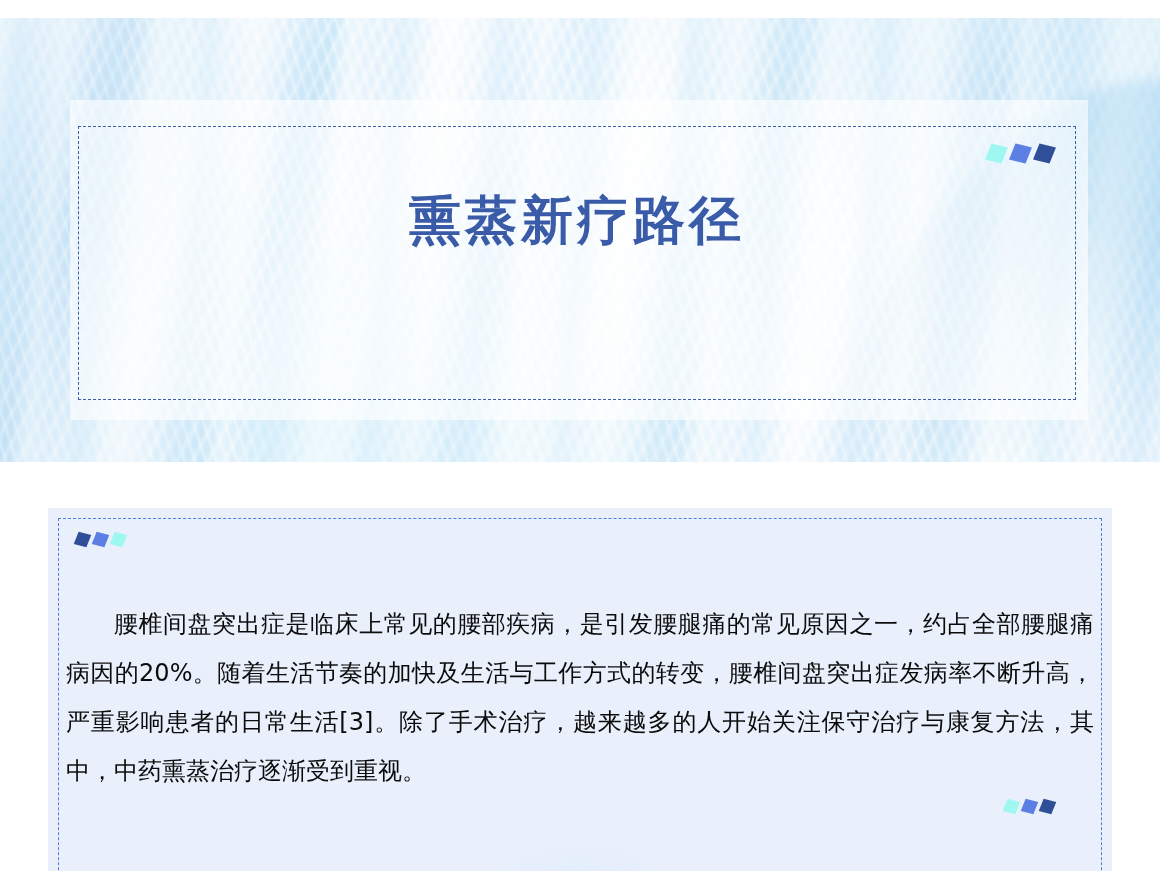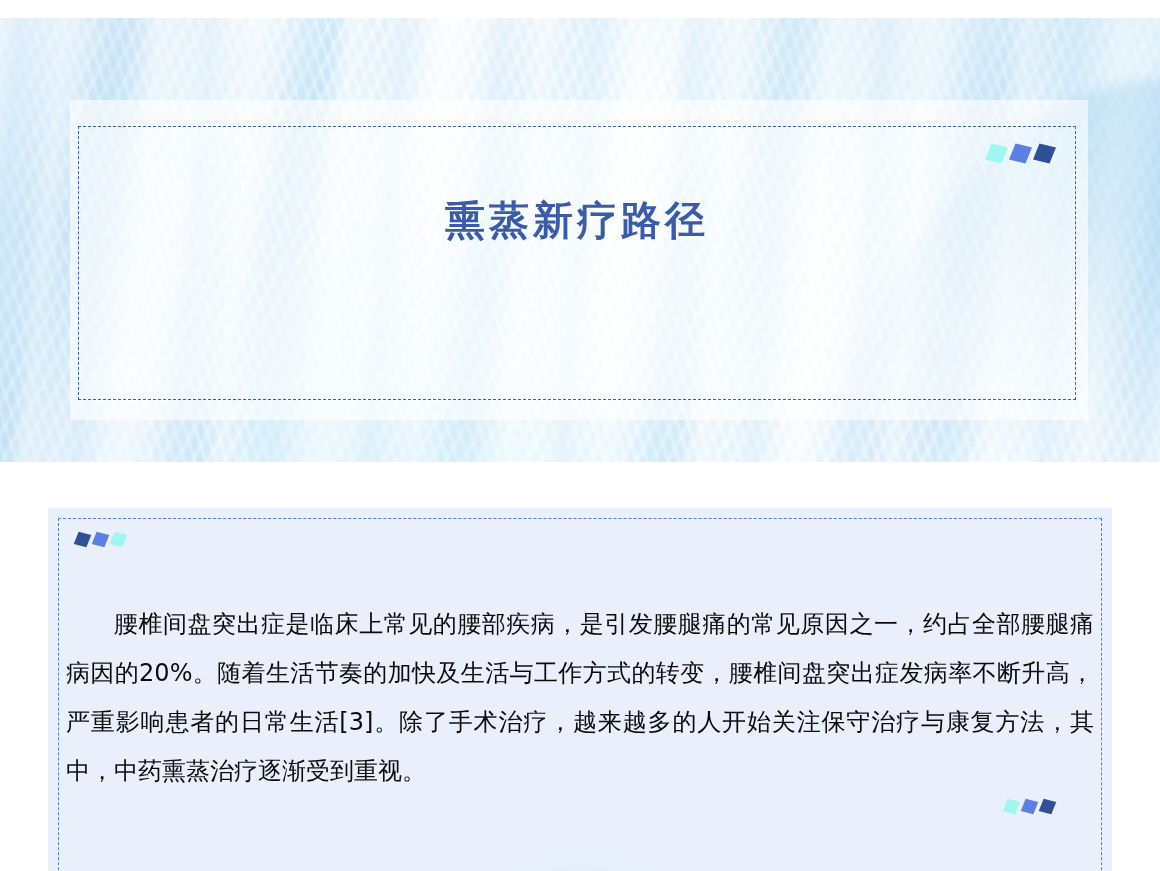--- a/index.html
+++ b/index.html
@@ -141,21 +141,21 @@
   .title-block {
     position: absolute;
     left: 0;
     right: 0;
     top: 56px;
     text-align: center;
   }
   .title-line {
     font-family: "DejaVu Sans", "Liberation Sans", sans-serif;
     font-weight: 700;
-    font-size: 40px;
+    font-size: 52px;
     line-height: 74px;
     letter-spacing: 4px;
     color: #3a5ba8;
     white-space: nowrap;
   }
 
   
   .diamond-group {
     position: absolute;
     display: flex;

